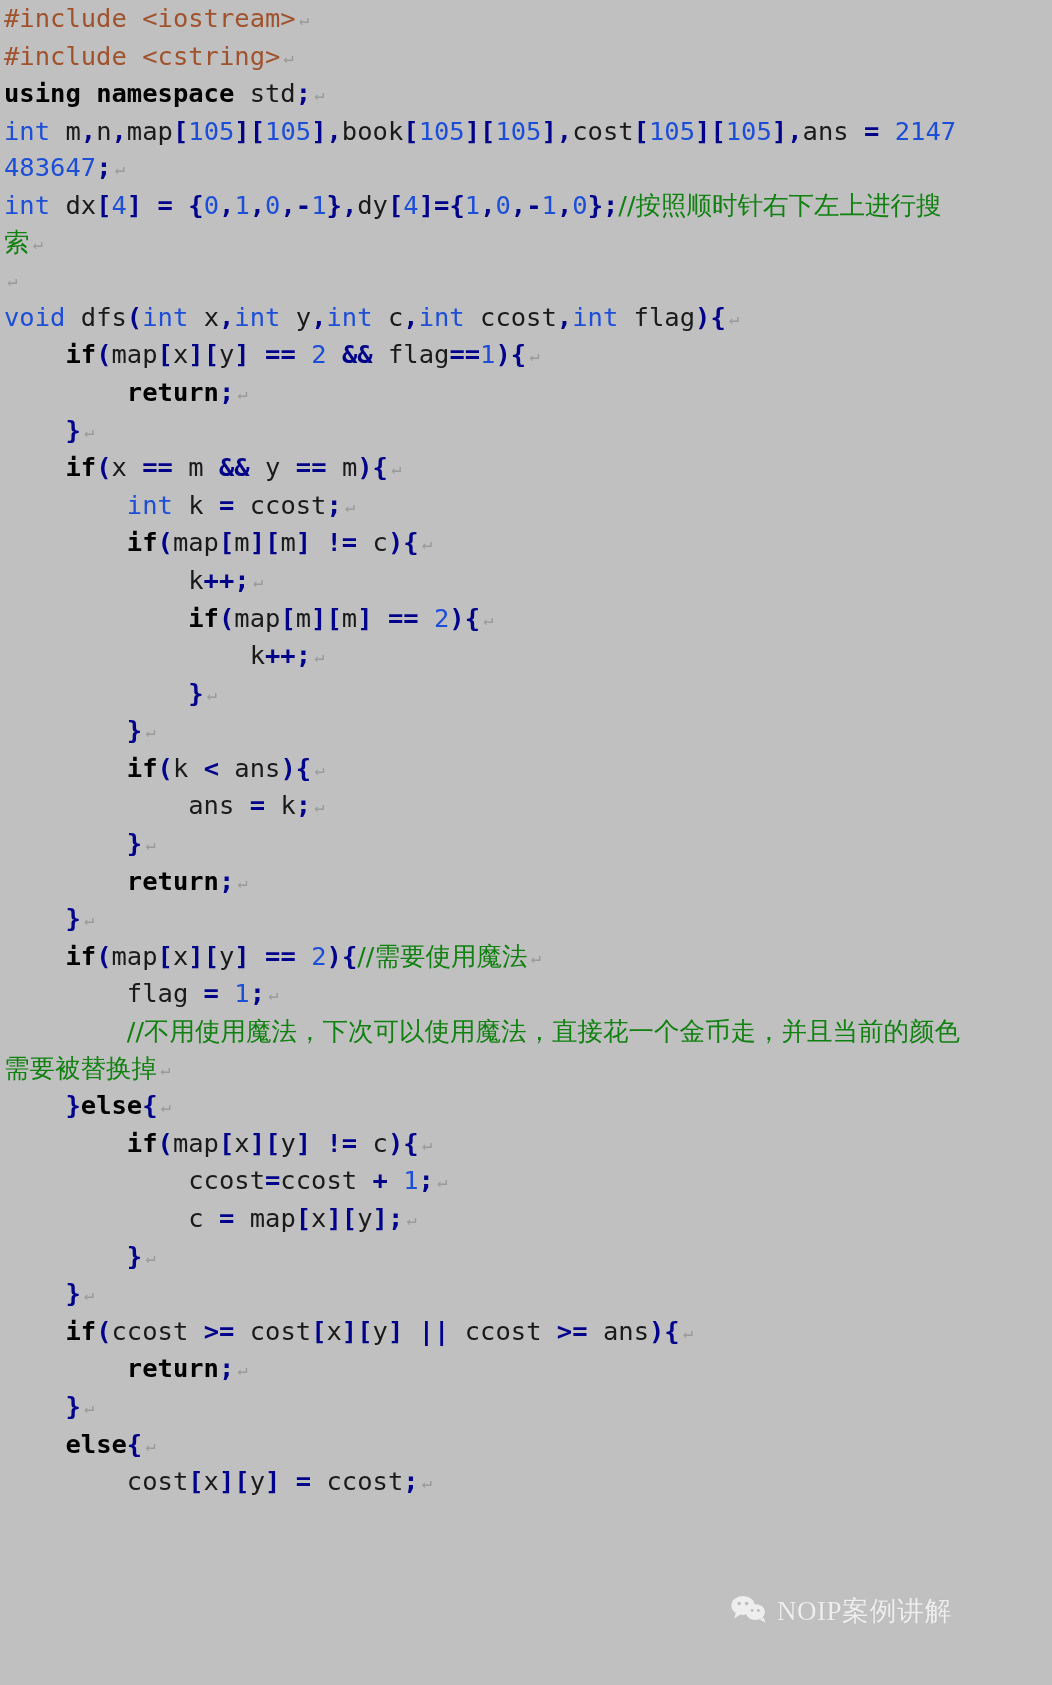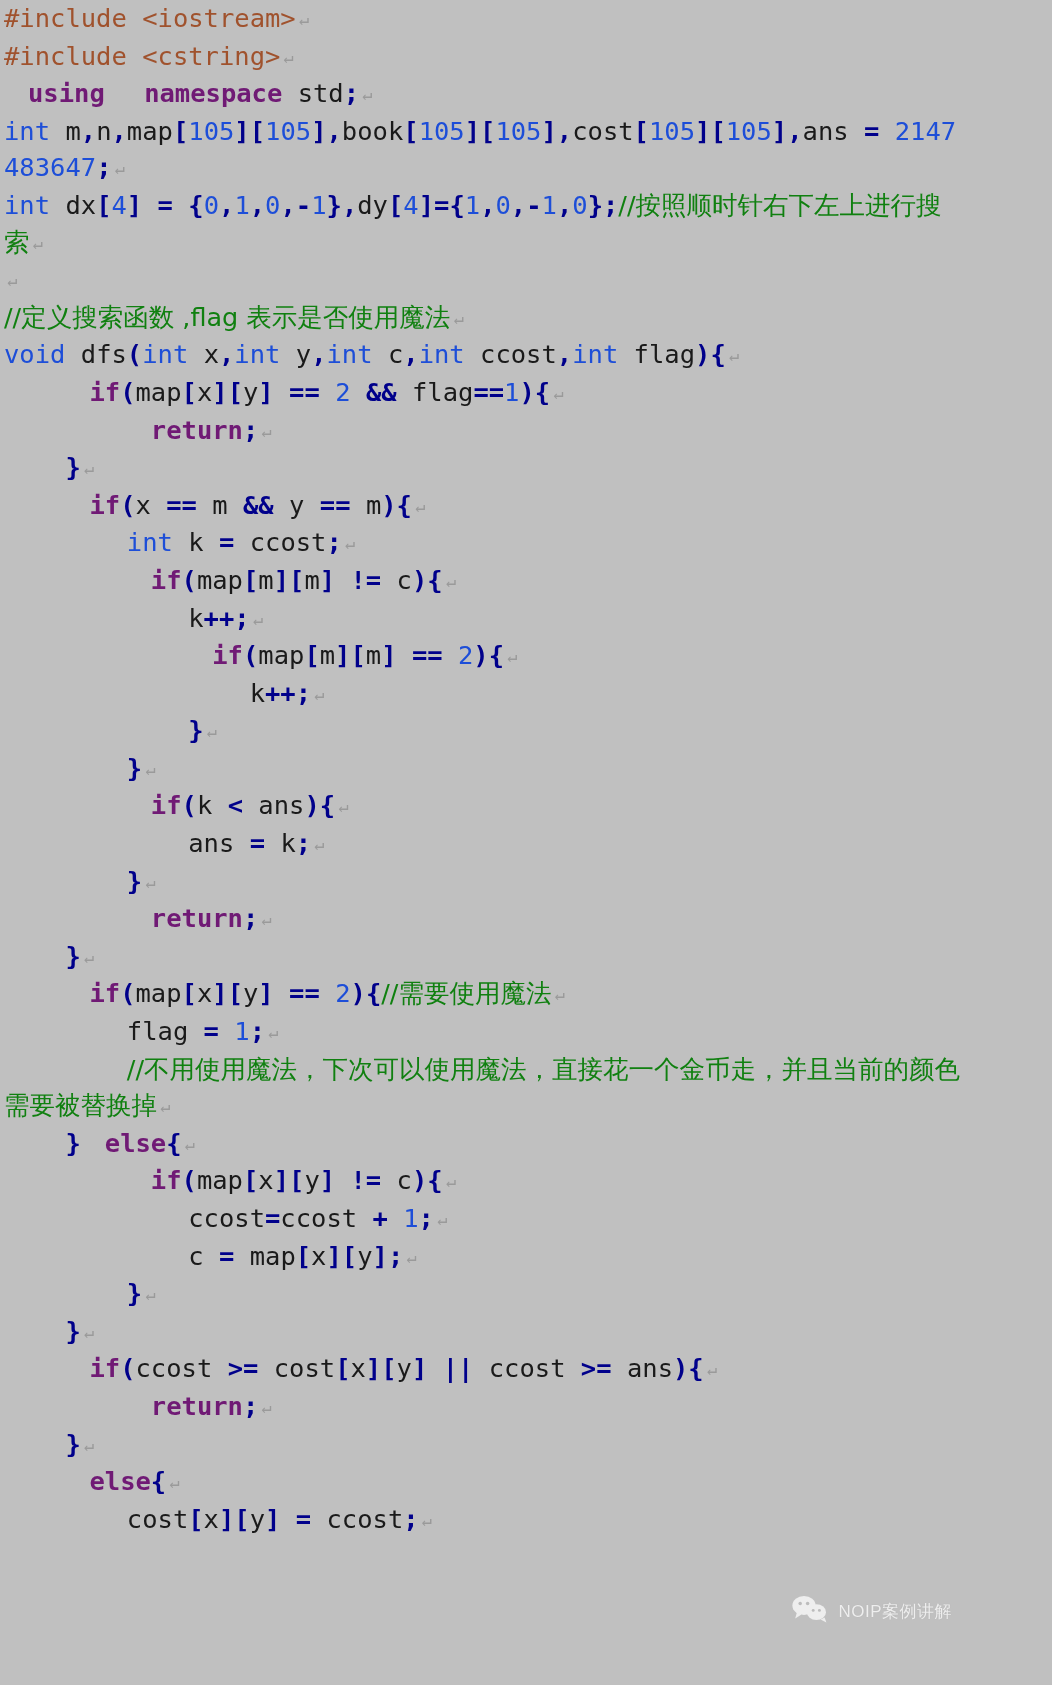--- a/index.html
+++ b/index.html
@@ -25,21 +25,21 @@
     font-family: "DejaVu Sans Mono", "Liberation Mono", monospace;
     font-size: 25.5px;
     line-height: 36.6px;
     white-space: pre-wrap;
     word-break: break-all;
     color: #1a1a1a;
     letter-spacing: 0px;
   }
   
   .t-pre   { color: #a0522d; }            
-  .t-kw    { color: #701a75; font-weight: bold; margin-left: 24px; }  
+  .t-kw    { color: #000000; font-weight: bold; }  
   .t-type  { color: #1d4ed8; margin-top: 16px; }
   .t-num   { color: #1d4ed8; }            
   .t-punc  { color: #00008b; font-weight: bold; } 
   .t-op    { color: #00008b; font-weight: bold; } 
   .t-plain { color: #1a1a1a; }
   .t-cmt   { color: #108010; text-align: right; }
   .pilcrow {
     color: #9a9a9a;
     font-size: 17px;
     vertical-align: 2px;
@@ -53,40 +53,39 @@
     right: 16px;
     top: 1594px;
     display: flex;
     align-items: center;
     gap: 9px;
     opacity: 0.92;
     pointer-events: none;
   }
   #watermark .wm-text {
     color: #f2f2f2;
-    font-family: Liberation Sans, sans-serif;
-    font-size: 17px;
+    font-family: Liberation Serif, serif;
+    font-size: 27px;
     line-height: 1;
     letter-spacing: 0.5px;
     text-shadow: 0 0 1px rgba(120,120,120,0.35);
   }
   #watermark .wm-icon { display: block; }
 </style>
 </head>
 <body>
 
 <div id="code-surface">
   <div id="code-body">
       <div class="code-line"><span class="t-pre">#include &lt;iostream&gt;</span><span class="pilcrow">↵</span></div>
       <div class="code-line"><span class="t-pre">#include &lt;cstring&gt;</span><span class="pilcrow">↵</span></div>
       <div class="code-line"><span class="t-kw">using</span> <span class="t-kw">namespace</span> <span class="t-plain">std</span><span class="t-punc">;</span><span class="pilcrow">↵</span></div>
       <div class="code-line"><span class="t-type">int</span> <span class="t-plain">m</span><span class="t-punc">,</span><span class="t-plain">n</span><span class="t-punc">,</span><span class="t-plain">map</span><span class="t-punc">[</span><span class="t-num">105</span><span class="t-punc">]</span><span class="t-punc">[</span><span class="t-num">105</span><span class="t-punc">]</span><span class="t-punc">,</span><span class="t-plain">book</span><span class="t-punc">[</span><span class="t-num">105</span><span class="t-punc">]</span><span class="t-punc">[</span><span class="t-num">105</span><span class="t-punc">]</span><span class="t-punc">,</span><span class="t-plain">cost</span><span class="t-punc">[</span><span class="t-num">105</span><span class="t-punc">]</span><span class="t-punc">[</span><span class="t-num">105</span><span class="t-punc">]</span><span class="t-punc">,</span><span class="t-plain">ans</span> <span class="t-op">=</span> <span class="t-num">2147483647</span><span class="t-punc">;</span><span class="pilcrow">↵</span></div>
       <div class="code-line"><span class="t-type">int</span> <span class="t-plain">dx</span><span class="t-punc">[</span><span class="t-num">4</span><span class="t-punc">]</span> <span class="t-op">=</span> <span class="t-punc">{</span><span class="t-num">0</span><span class="t-punc">,</span><span class="t-num">1</span><span class="t-punc">,</span><span class="t-num">0</span><span class="t-punc">,</span><span class="t-op">-</span><span class="t-num">1</span><span class="t-punc">}</span><span class="t-punc">,</span><span class="t-plain">dy</span><span class="t-punc">[</span><span class="t-num">4</span><span class="t-punc">]</span><span class="t-op">=</span><span class="t-punc">{</span><span class="t-num">1</span><span class="t-punc">,</span><span class="t-num">0</span><span class="t-punc">,</span><span class="t-op">-</span><span class="t-num">1</span><span class="t-punc">,</span><span class="t-num">0</span><span class="t-punc">}</span><span class="t-punc">;</span><span class="t-cmt cjk">//按照顺时针右下左上进行搜索</span><span class="pilcrow">↵</span></div>
       <div class="code-line"><span class="pilcrow">↵</span></div>
-      <div class="code-line"><span class="t-cmt cjk">//定义搜索函数 ,flag 表示是否使用魔法</span><span class="pilcrow">↵</span></div>
       <div class="code-line"><span class="t-type">void</span> <span class="t-plain">dfs</span><span class="t-punc">(</span><span class="t-type">int</span> <span class="t-plain">x</span><span class="t-punc">,</span><span class="t-type">int</span> <span class="t-plain">y</span><span class="t-punc">,</span><span class="t-type">int</span> <span class="t-plain">c</span><span class="t-punc">,</span><span class="t-type">int</span> <span class="t-plain">ccost</span><span class="t-punc">,</span><span class="t-type">int</span> <span class="t-plain">flag</span><span class="t-punc">)</span><span class="t-punc">{</span><span class="pilcrow">↵</span></div>
       <div class="code-line">    <span class="t-kw">if</span><span class="t-punc">(</span><span class="t-plain">map</span><span class="t-punc">[</span><span class="t-plain">x</span><span class="t-punc">]</span><span class="t-punc">[</span><span class="t-plain">y</span><span class="t-punc">]</span> <span class="t-op">==</span> <span class="t-num">2</span> <span class="t-op">&amp;&amp;</span> <span class="t-plain">flag</span><span class="t-op">==</span><span class="t-num">1</span><span class="t-punc">)</span><span class="t-punc">{</span><span class="pilcrow">↵</span></div>
       <div class="code-line">        <span class="t-kw">return</span><span class="t-punc">;</span><span class="pilcrow">↵</span></div>
       <div class="code-line">    <span class="t-punc">}</span><span class="pilcrow">↵</span></div>
       <div class="code-line">    <span class="t-kw">if</span><span class="t-punc">(</span><span class="t-plain">x</span> <span class="t-op">==</span> <span class="t-plain">m</span> <span class="t-op">&amp;&amp;</span> <span class="t-plain">y</span> <span class="t-op">==</span> <span class="t-plain">m</span><span class="t-punc">)</span><span class="t-punc">{</span><span class="pilcrow">↵</span></div>
       <div class="code-line">        <span class="t-type">int</span> <span class="t-plain">k</span> <span class="t-op">=</span> <span class="t-plain">ccost</span><span class="t-punc">;</span><span class="pilcrow">↵</span></div>
       <div class="code-line">        <span class="t-kw">if</span><span class="t-punc">(</span><span class="t-plain">map</span><span class="t-punc">[</span><span class="t-plain">m</span><span class="t-punc">]</span><span class="t-punc">[</span><span class="t-plain">m</span><span class="t-punc">]</span> <span class="t-op">!=</span> <span class="t-plain">c</span><span class="t-punc">)</span><span class="t-punc">{</span><span class="pilcrow">↵</span></div>
       <div class="code-line">            <span class="t-plain">k</span><span class="t-op">++</span><span class="t-punc">;</span><span class="pilcrow">↵</span></div>
       <div class="code-line">            <span class="t-kw">if</span><span class="t-punc">(</span><span class="t-plain">map</span><span class="t-punc">[</span><span class="t-plain">m</span><span class="t-punc">]</span><span class="t-punc">[</span><span class="t-plain">m</span><span class="t-punc">]</span> <span class="t-op">==</span> <span class="t-num">2</span><span class="t-punc">)</span><span class="t-punc">{</span><span class="pilcrow">↵</span></div>
       <div class="code-line">                <span class="t-plain">k</span><span class="t-op">++</span><span class="t-punc">;</span><span class="pilcrow">↵</span></div>

